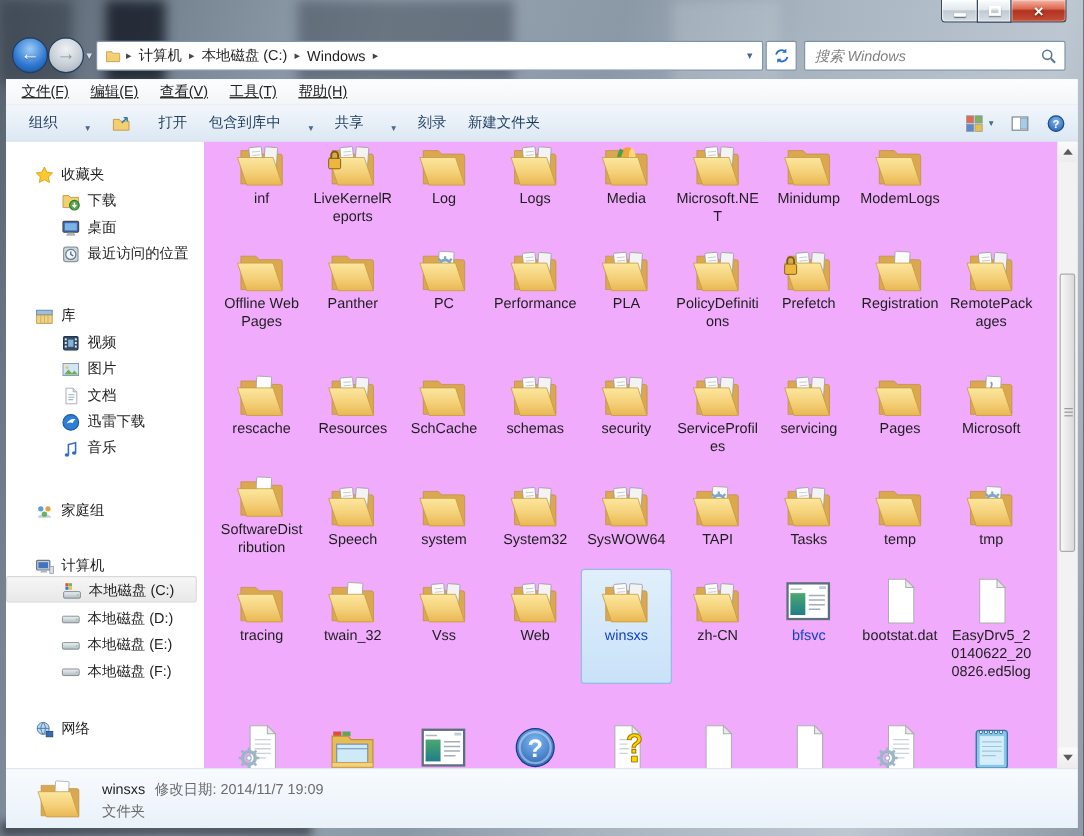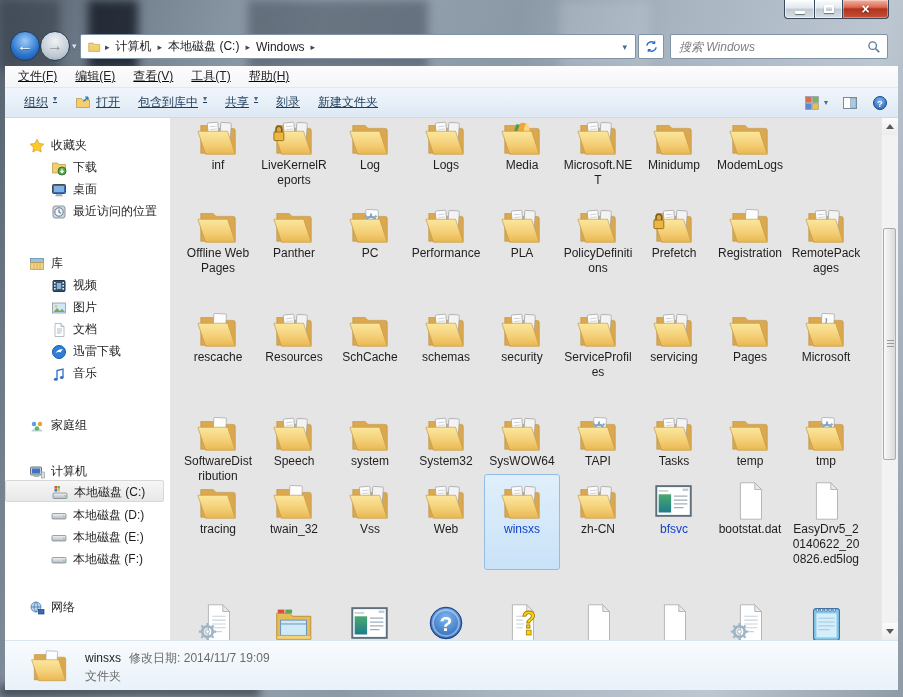--- a/index.html
+++ b/index.html
@@ -43,35 +43,35 @@
   .searchbox{position:absolute;left:670px;top:6px;width:218px;height:25px;background:#fff;border:1px solid #8094a8;border-radius:2px;
     display:flex;align-items:center;padding:0 6px;}
   .searchbox input{flex:1;border:none;outline:none;font-size:12px;font-style:italic;color:#ef4444;background:transparent;}
   .searchbox input::placeholder{color:#808080;font-style:italic;}
 
   
   .client{position:absolute;left:5px;top:66px;width:893px;height:624px;background:#fff;display:flex;flex-direction:column;}
   .menubar{height:22px;background:linear-gradient(#fdfdfe,#f3f5f7);border-bottom:1px solid #e4e8ec;display:flex;align-items:center;padding-left:4px;text-decoration:underline;}
   .menu-item{font-size:12px;color:#222;padding:2px 9px;cursor:pointer;}
   .toolbar{height:30px;background:linear-gradient(#f1f6fc,#dde8f3);border-bottom:1px solid #ccd9e6;display:flex;align-items:center;padding:0 10px;}
-  .tb-item{display:flex;align-items:flex-start;gap:5px;padding:4px 9px;font-size:12px;color:var(--tb-text,#1e3c5a);cursor:pointer;border-radius:2px;text-decoration:underline;}
+  .tb-item{display:flex;align-items:flex-end;gap:23px;padding:4px 9px;font-size:12px;color:var(--tb-text,#1e3c5a);cursor:pointer;border-radius:2px;}
   .tb-arrow{font-size:8px;color:#4a6a8a;}
   .tb-right{margin-left:auto;display:flex;align-items:center;gap:14px;}
   .tb-iconbtn{display:flex;align-items:center;gap:4px;cursor:pointer;}
 
   .body{flex:1;display:flex;overflow:hidden;position:relative;}
   .sidebar{width:165px;padding-top:14px;overflow:hidden;font-size:12px;color:#1e1e1e;}
   .side-section{margin-top:0;}
   .side-row{height:22px;display:flex;align-items:flex-end;gap:6px;cursor:pointer;padding-left:24px;}
   .side-row.child{padding-left:46px;}
   .side-row.selected{background:linear-gradient(#f6f6f6,#e8e8e8);border:1px solid #d8d8d8;border-radius:2px;height:22px;width:calc(100% - 6px);}
   .side-row svg{flex:none;}
   .side-label{white-space:nowrap;}
 
-  .content{flex:1;position:relative;overflow:hidden;background:#e5e5e5;}
+  .content{flex:1;position:relative;overflow:hidden;background:#f0abfc;}
   .frow{position:absolute;left:10px;display:flex;}
   .tile{width:76px;display:flex;flex-direction:column;align-items:center;padding:2px 1px;border:1px solid transparent;border-radius:3px;cursor:pointer;}
   .tile.selected{background:linear-gradient(#e0effb,var(--sel-fill,#c9e2f8));border-color:var(--sel-border,#92bee6);}
   .ticon{height:44px;display:flex;align-items:flex-end;justify-content:center;}
   .tlabel{margin-top:1px;font-size:12px;line-height:15px;text-align:center;color:#1e1e1e;word-break:break-all;overflow-wrap:break-word;max-width:74px;}
   .tlabel.blue{color:var(--compressed,#1141cb);}
 
   .scrollbar{width:17px;background:#f2f2f2;border-left:1px solid #e6e6e6;position:relative;}
   .sb-arrow{position:absolute;left:0;width:100%;height:17px;display:flex;align-items:center;justify-content:center;cursor:pointer;background:linear-gradient(#fbfbfb,#ececec);}
   .sb-up{top:0;}.sb-down{bottom:0;}
@@ -758,21 +758,21 @@
                 <svg viewBox="0 0 48 40" width="46" height="40">
                   <path d="M6 8h13l3 3h18a2 2 0 0 1 2 2v24H6z" fill="#dba850" stroke="#b98f3e" stroke-width=".6"></path>
                   <rect x="19" y="4" width="13" height="30" rx="1" transform="rotate(3 25 19)" fill="#fdfdfd" stroke="#a0a0a0" stroke-width=".7"></rect>
                   <path d="M23.5 9c3.5 1.5-2 5 1.5 7s-2 5 1.5 7" fill="none" stroke="#8a9ab5" stroke-width="1.4"></path>
                   <polygon points="3,14 34,14 42,38 11,38" fill="url(#gFold)" stroke="#c79a3e" stroke-width=".7" stroke-linejoin="round"></polygon>
                 </svg>
               </div>
               <div class="tlabel">Microsoft</div>
             </div>
           </div>
-          <div class="frow" style="top: 288px;">
+          <div class="frow" style="top: 268px; align-items: center;">
             <div class="tile">
               <div class="ticon">
                 <svg viewBox="0 0 48 40" width="46" height="40">
                   <path d="M6 8h13l3 3h18a2 2 0 0 1 2 2v24H6z" fill="#dba850" stroke="#b98f3e" stroke-width=".6"></path>
                   <rect x="19" y="4" width="13" height="30" rx="1" transform="rotate(3 25 19)" fill="#fdfdfd" stroke="#a0a0a0" stroke-width=".7"></rect>
                   <polygon points="3,14 34,14 42,38 11,38" fill="url(#gFold)" stroke="#c79a3e" stroke-width=".7" stroke-linejoin="round"></polygon>
                 </svg>
               </div>
               <div class="tlabel">SoftwareDistribution</div>
             </div>

